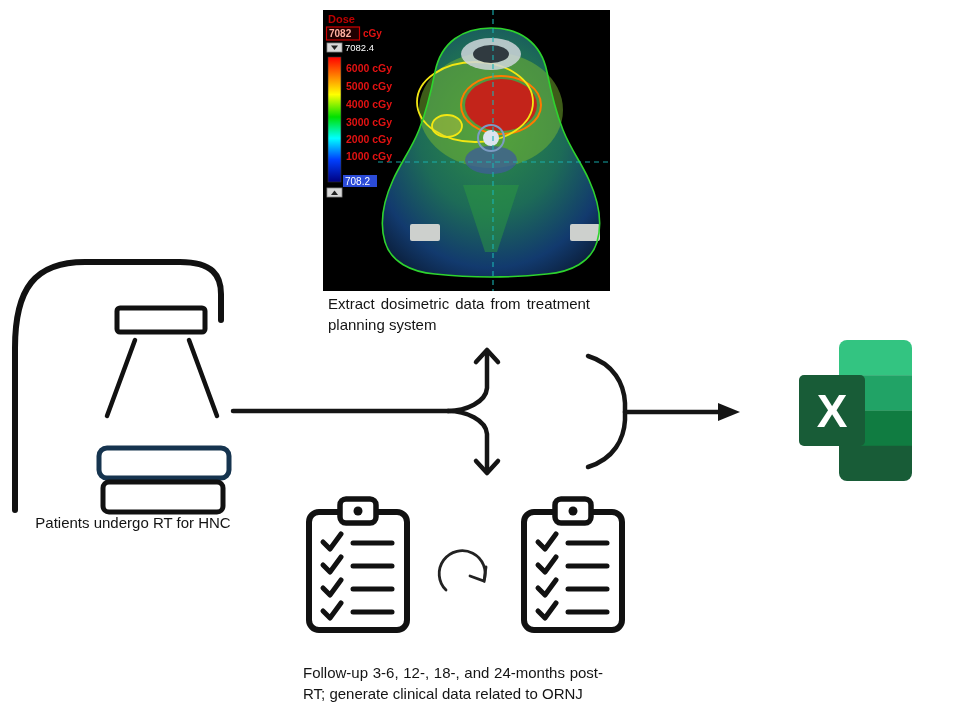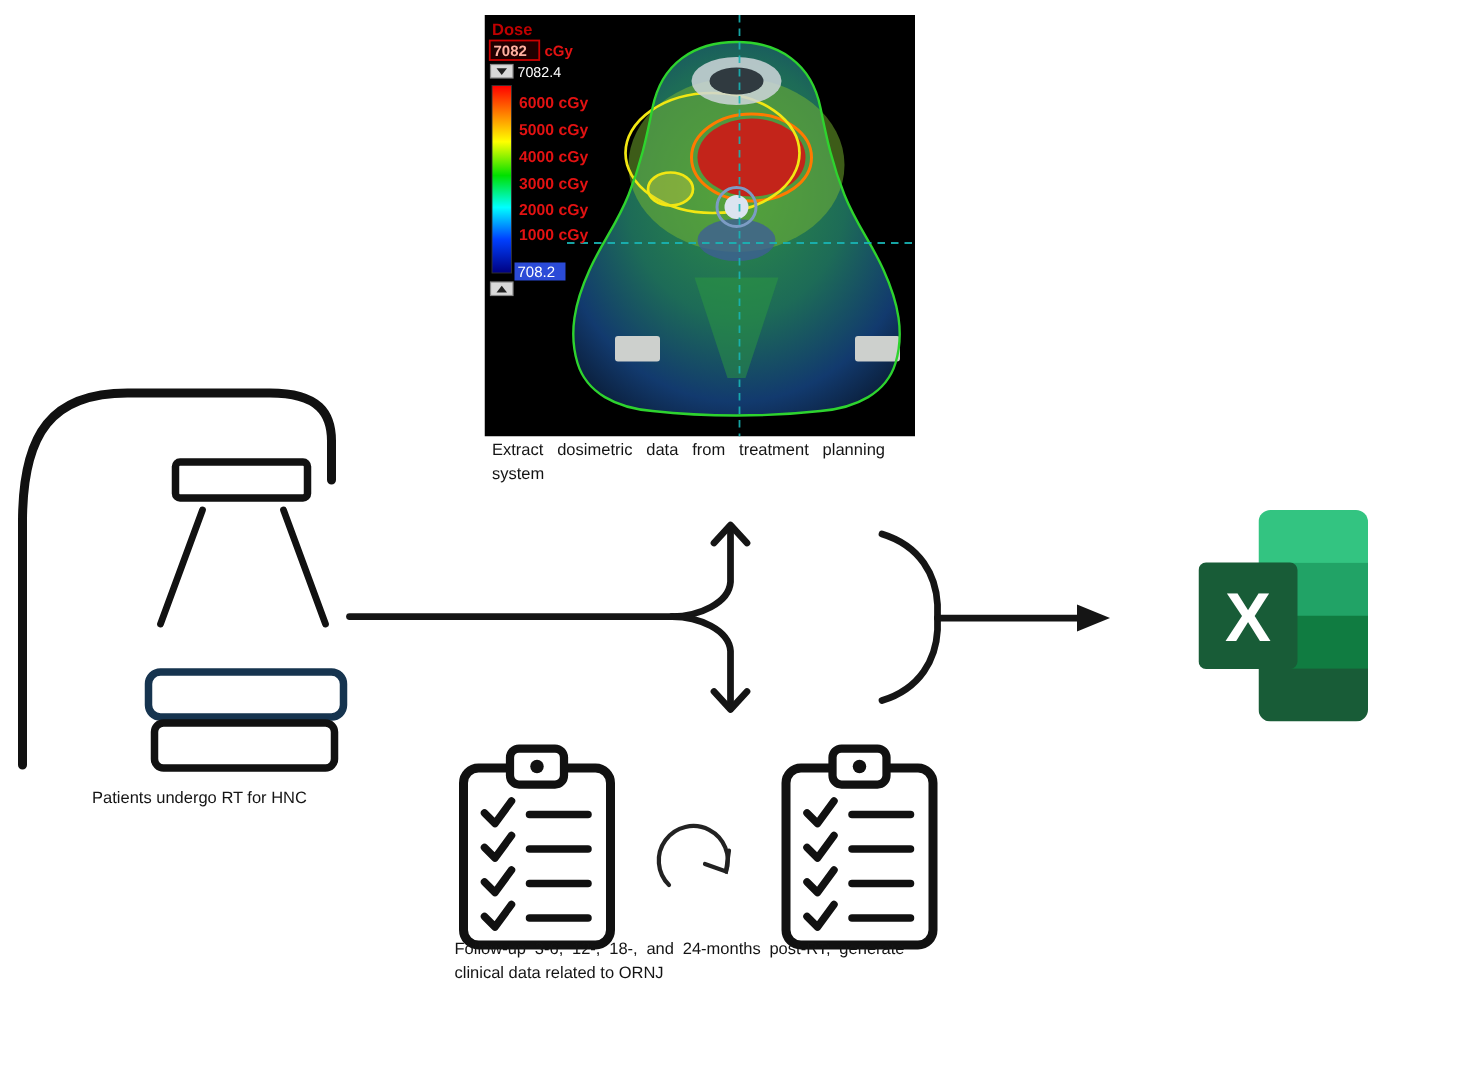--- a/index.html
+++ b/index.html
@@ -1,30 +1,30 @@
 <!DOCTYPE html>
 <html><head>
 <meta charset="utf-8">
 <style>
   html,body{margin:0;padding:0;background:#fff;}
   .page{position:relative;width:980px;height:720px;background:#ffffff;
         font-family:"Liberation Sans",sans-serif;overflow:hidden;}
   .page svg{position:absolute;}
-  .caption{position:absolute;color:#141414;font-size:11px;line-height:1.42;}
+  .caption{position:absolute;color:#141414;font-size:15px;line-height:1.42;}
   .tps-img{left:323px;top:10px;width:287px;height:281px;}
   .tps-caption{left:328px;top:293px;width:262px;text-align:justify;}
   .linac{left:5px;top:248px;width:252px;height:285px;}
-  .linac-caption{left:12px;top:525px;width:242px;text-align:center;}
+  .linac-caption{left:12px;top:512px;width:242px;text-align:center;}
   .arrows{left:0;top:0;width:980px;height:720px;pointer-events:none;}
   .excel{left:799px;top:340px;width:113px;height:141px;}
   .excel-caption{left:730px;top:495px;width:248px;text-align:center;}
   .clip1{left:303px;top:496px;width:110px;height:140px;}
   .clip2{left:518px;top:496px;width:110px;height:140px;}
   .cycle{left:424px;top:534px;width:84px;height:72px;}
-  .followup-caption{left:303px;top:626px;width:300px;text-align:justify;}
+  .followup-caption{left:303px;top:662px;width:300px;text-align:justify;}
 </style>
 </head>
 <body>
 
 <div class="page">
 
   <svg class="tps-img" viewBox="0 0 287 281">
     <defs>
       <radialGradient id="bodyGrad" cx="50%" cy="40%" r="75%">
         <stop offset="0%" stop-color="#2e8f46"></stop>

